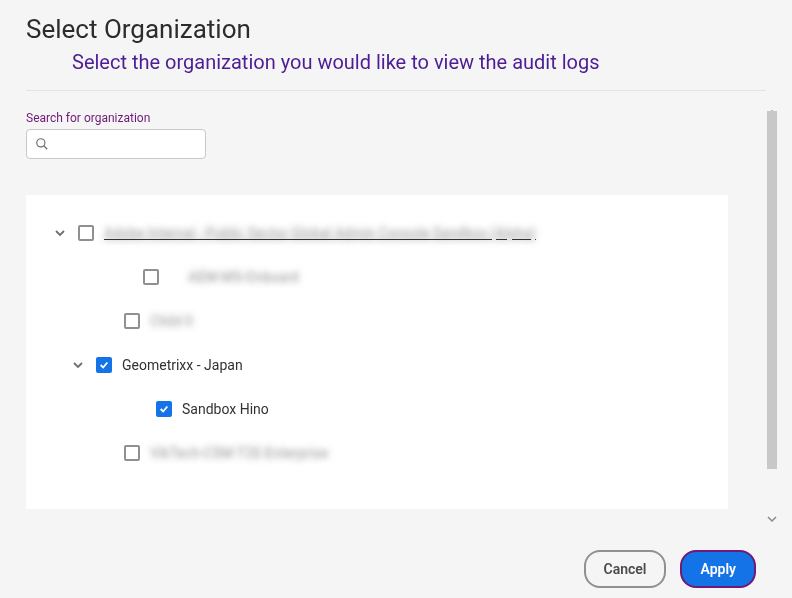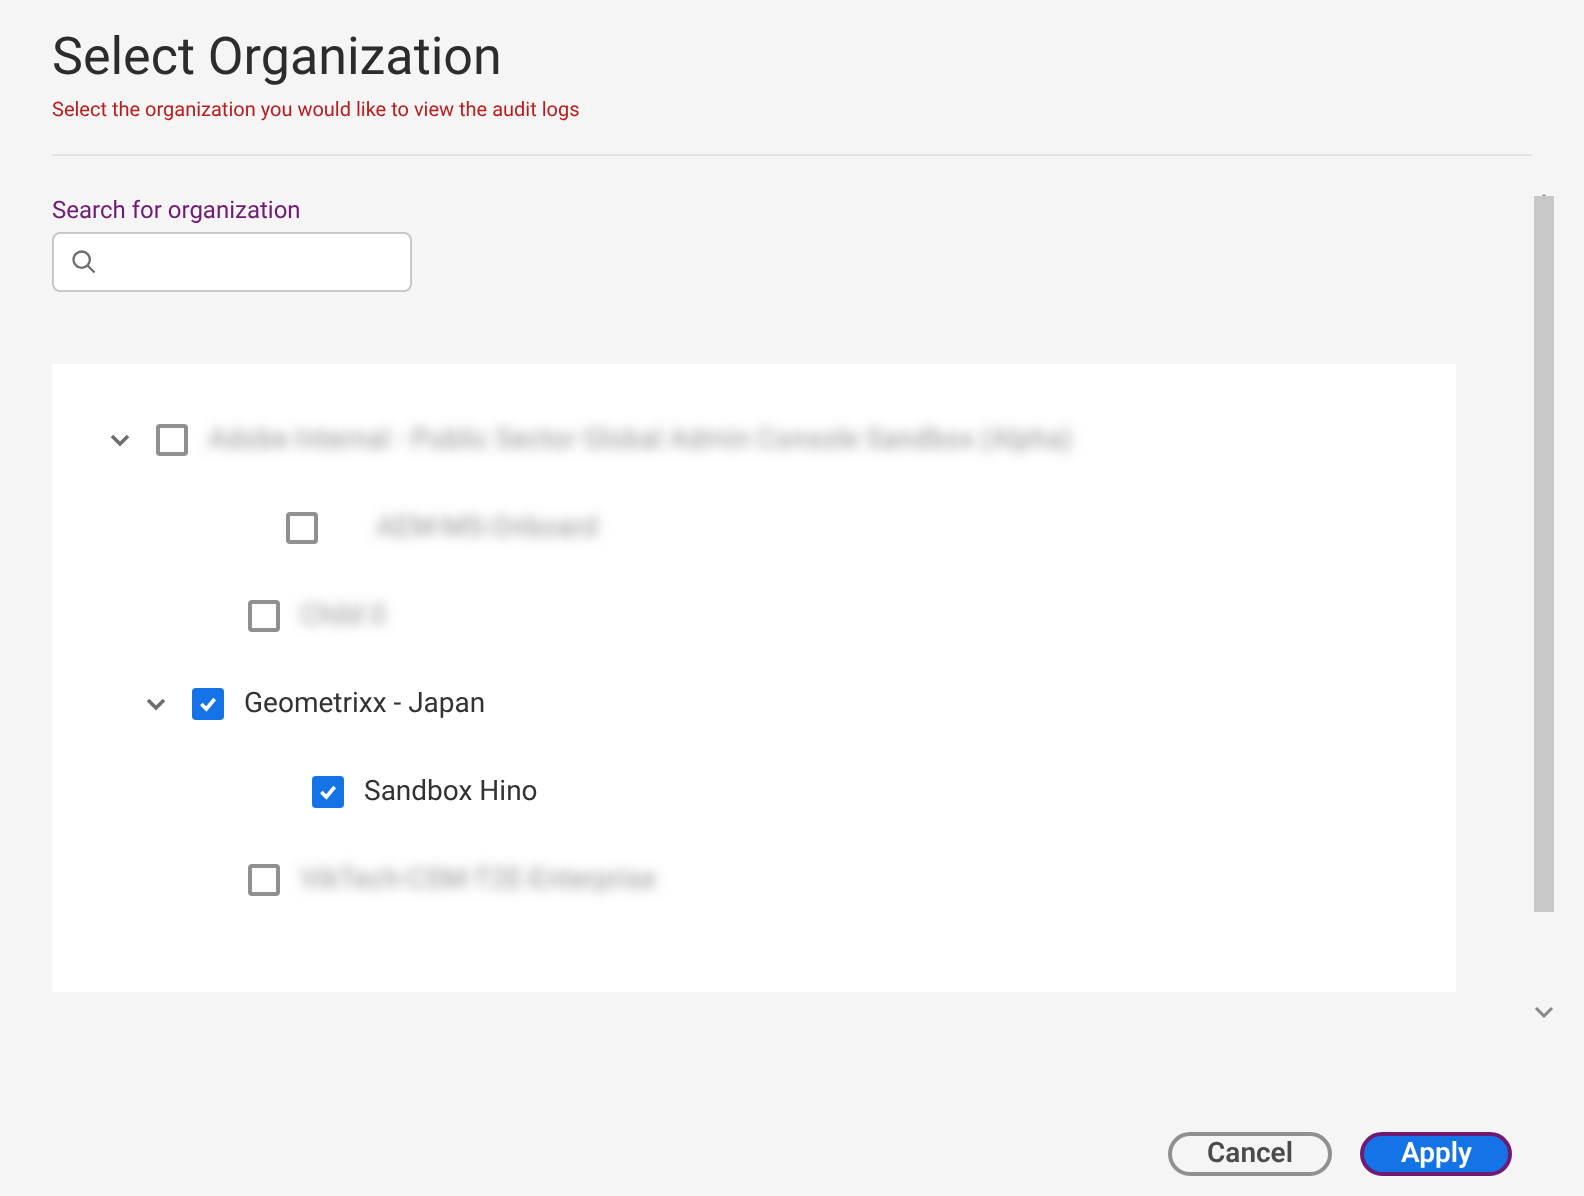--- a/index.html
+++ b/index.html
@@ -16,23 +16,24 @@
     position: relative;
     height: 100%;
   }
   .title {
     font-size: 26px;
     font-weight: 400;
     color: #2c2c2c;
     margin: 6px 0 6px 0;
   }
   .subtitle {
-    font-size: 10px;
-    color: #b91c1c;
+    font-size: 20px;
+    color: #4c1d95;
     margin-bottom: 16px;
+    margin-left: 46px;
   }
   .hr {
     border: none;
     border-top: 1px solid #e4e4e4;
     margin: 8px 0 20px 0;
   }
   .scroll-region {
     position: relative;
     height: 410px;
   }
@@ -137,21 +138,21 @@
   .scrollbar-arrow.up { top: -6px; }
   .scrollbar-arrow.down { bottom: -6px; }
   .footer {
     position: absolute;
     bottom: 10px;
     right: 36px;
     display: flex;
     gap: 14px;
   }
   .btn {
-    height: 22px;
+    height: 38px;
     border-radius: 16px;
     font-size: 14px;
     font-weight: 600;
     padding: 0 18px;
     cursor: pointer;
     display: flex;
     align-items: center;
     justify-content: center;
   }
   .btn-secondary {
@@ -181,21 +182,21 @@
         <svg width="14" height="14" viewBox="0 0 24 24" fill="none" stroke="#6e6e6e" stroke-width="2">
           <circle cx="10" cy="10" r="7"></circle>
             <line x1="21" y1="21" x2="15" y2="15"></line>
         </svg>
       </span>
       <input type="text" placeholder="" style="">
     </div>
 
     <div class="tree-panel" id="tree-panel">
 
-    <div class="row" style="padding-left: 12px;">
+    <div class="row" style="padding-left: 12px; text-decoration: underline;">
           <div class="chevron">
             <svg width="12" height="12" viewBox="0 0 12 12">
               <path d="M2 4 L6 8 L10 4" fill="none" stroke="#6e6e6e" stroke-width="1.8"></path>
             </svg>
           </div>
           <div class="checkbox"></div>
           <div class="row-label blurred">Adobe Internal - Public Sector Global Admin Console Sandbox (Alpha)</div>
         </div>
         <div class="row" style="padding-left: 58px; gap: 19px;">
           <div class="spacer-chevron"></div>

